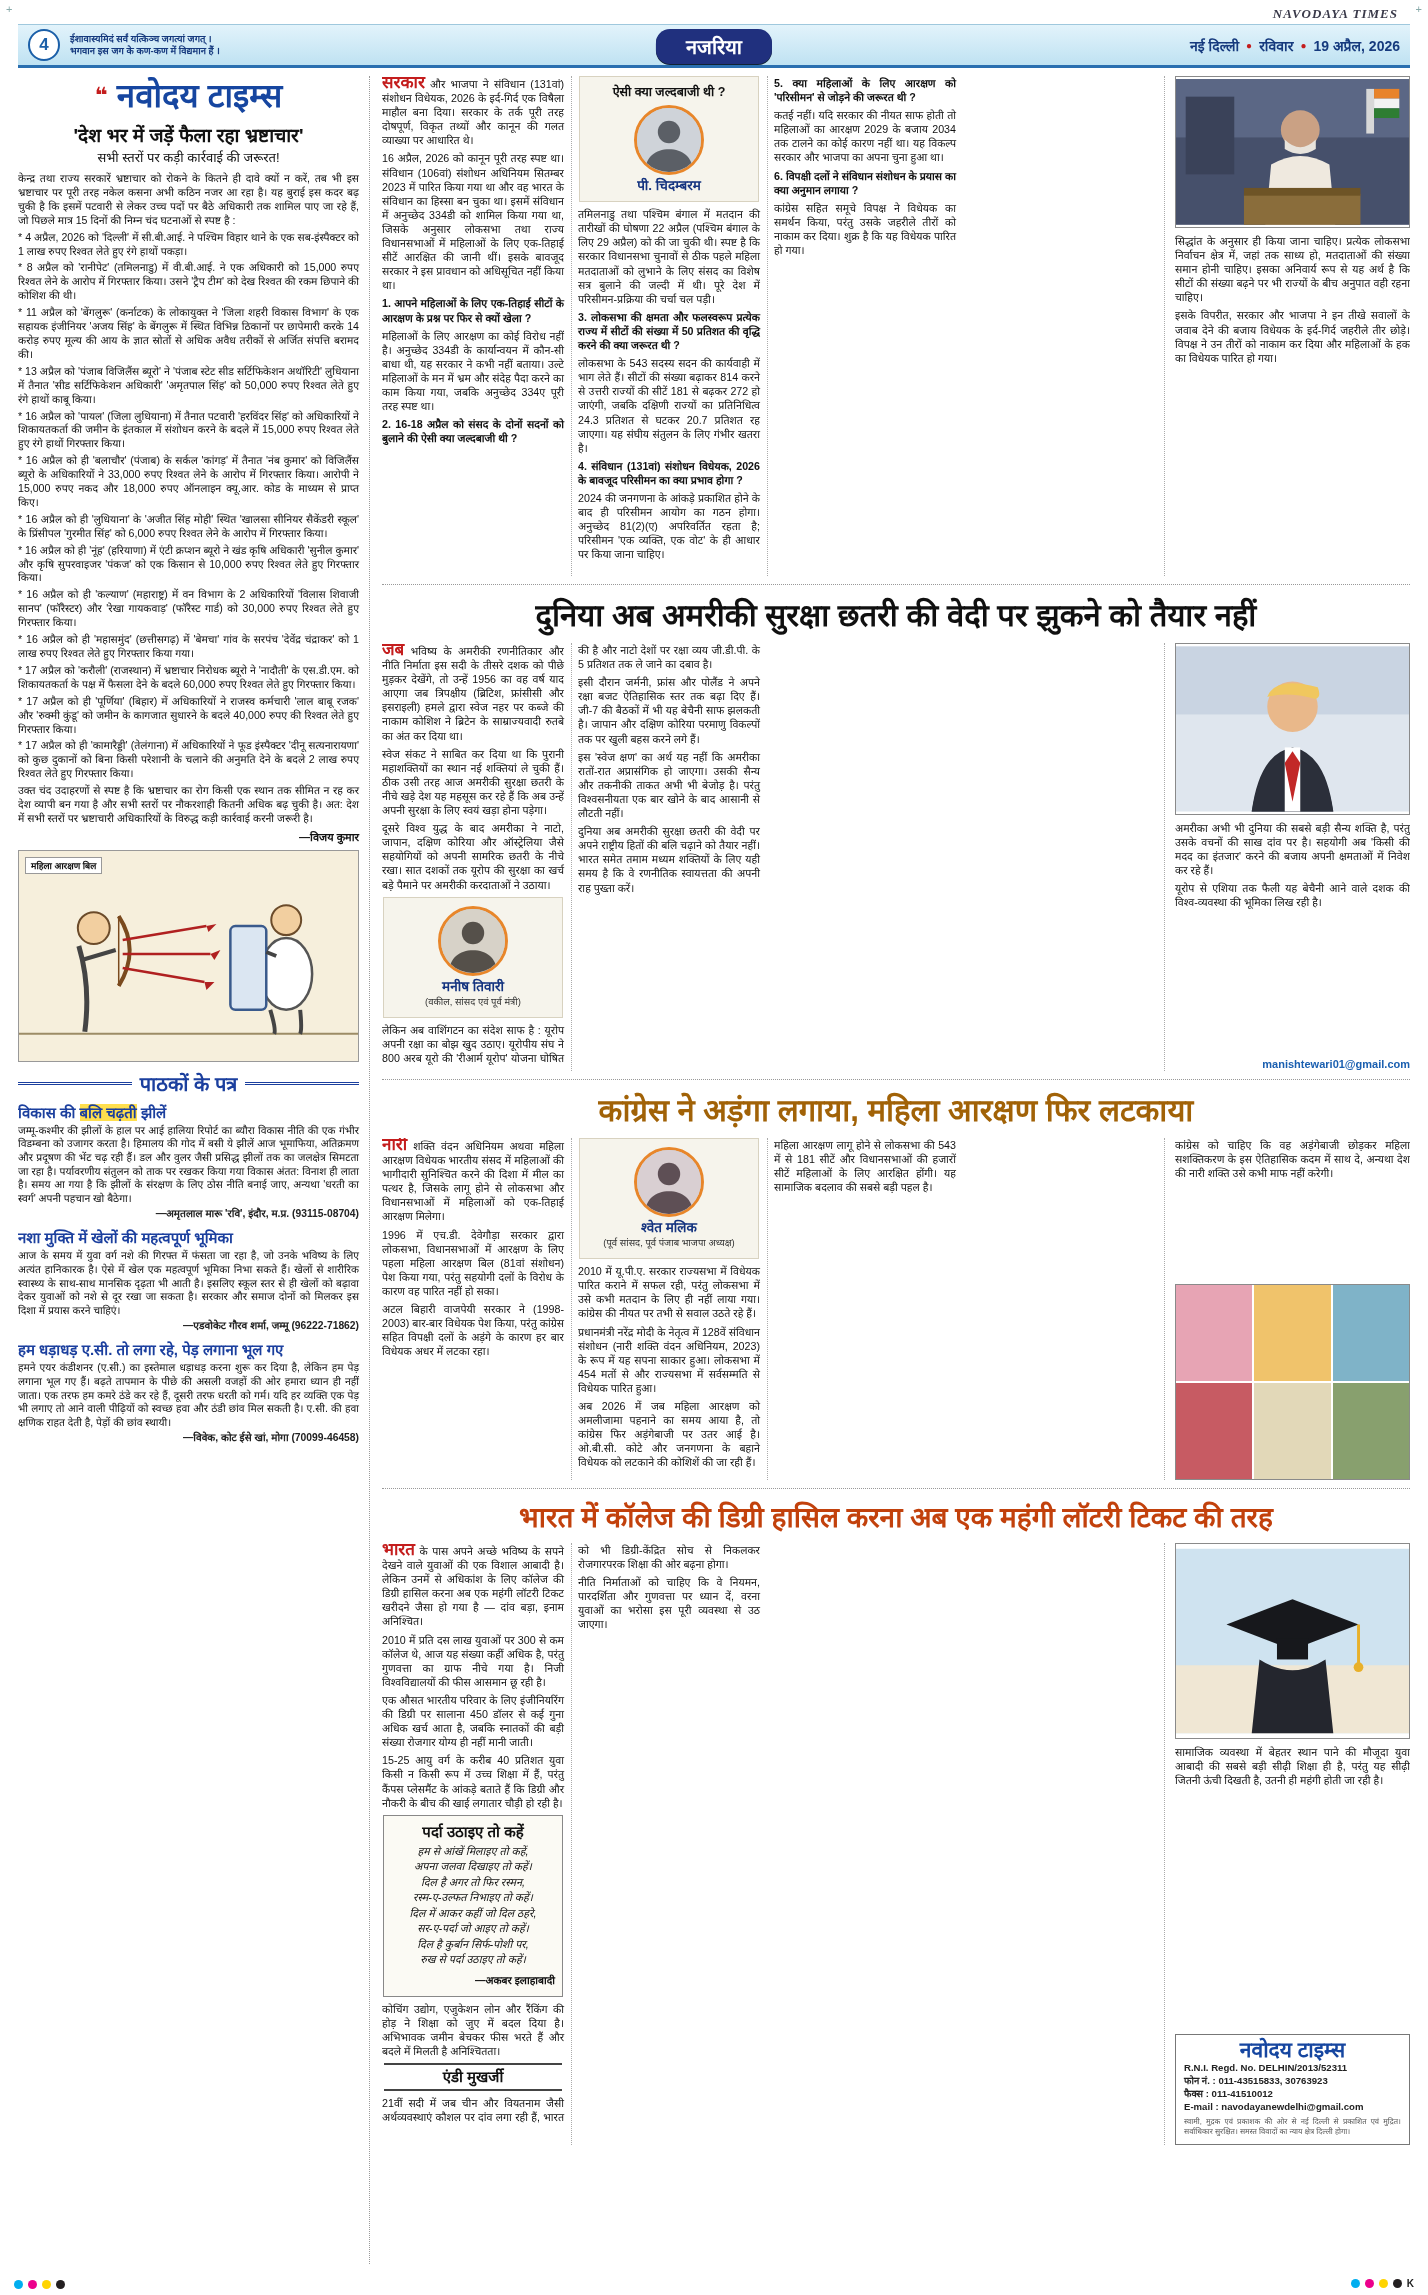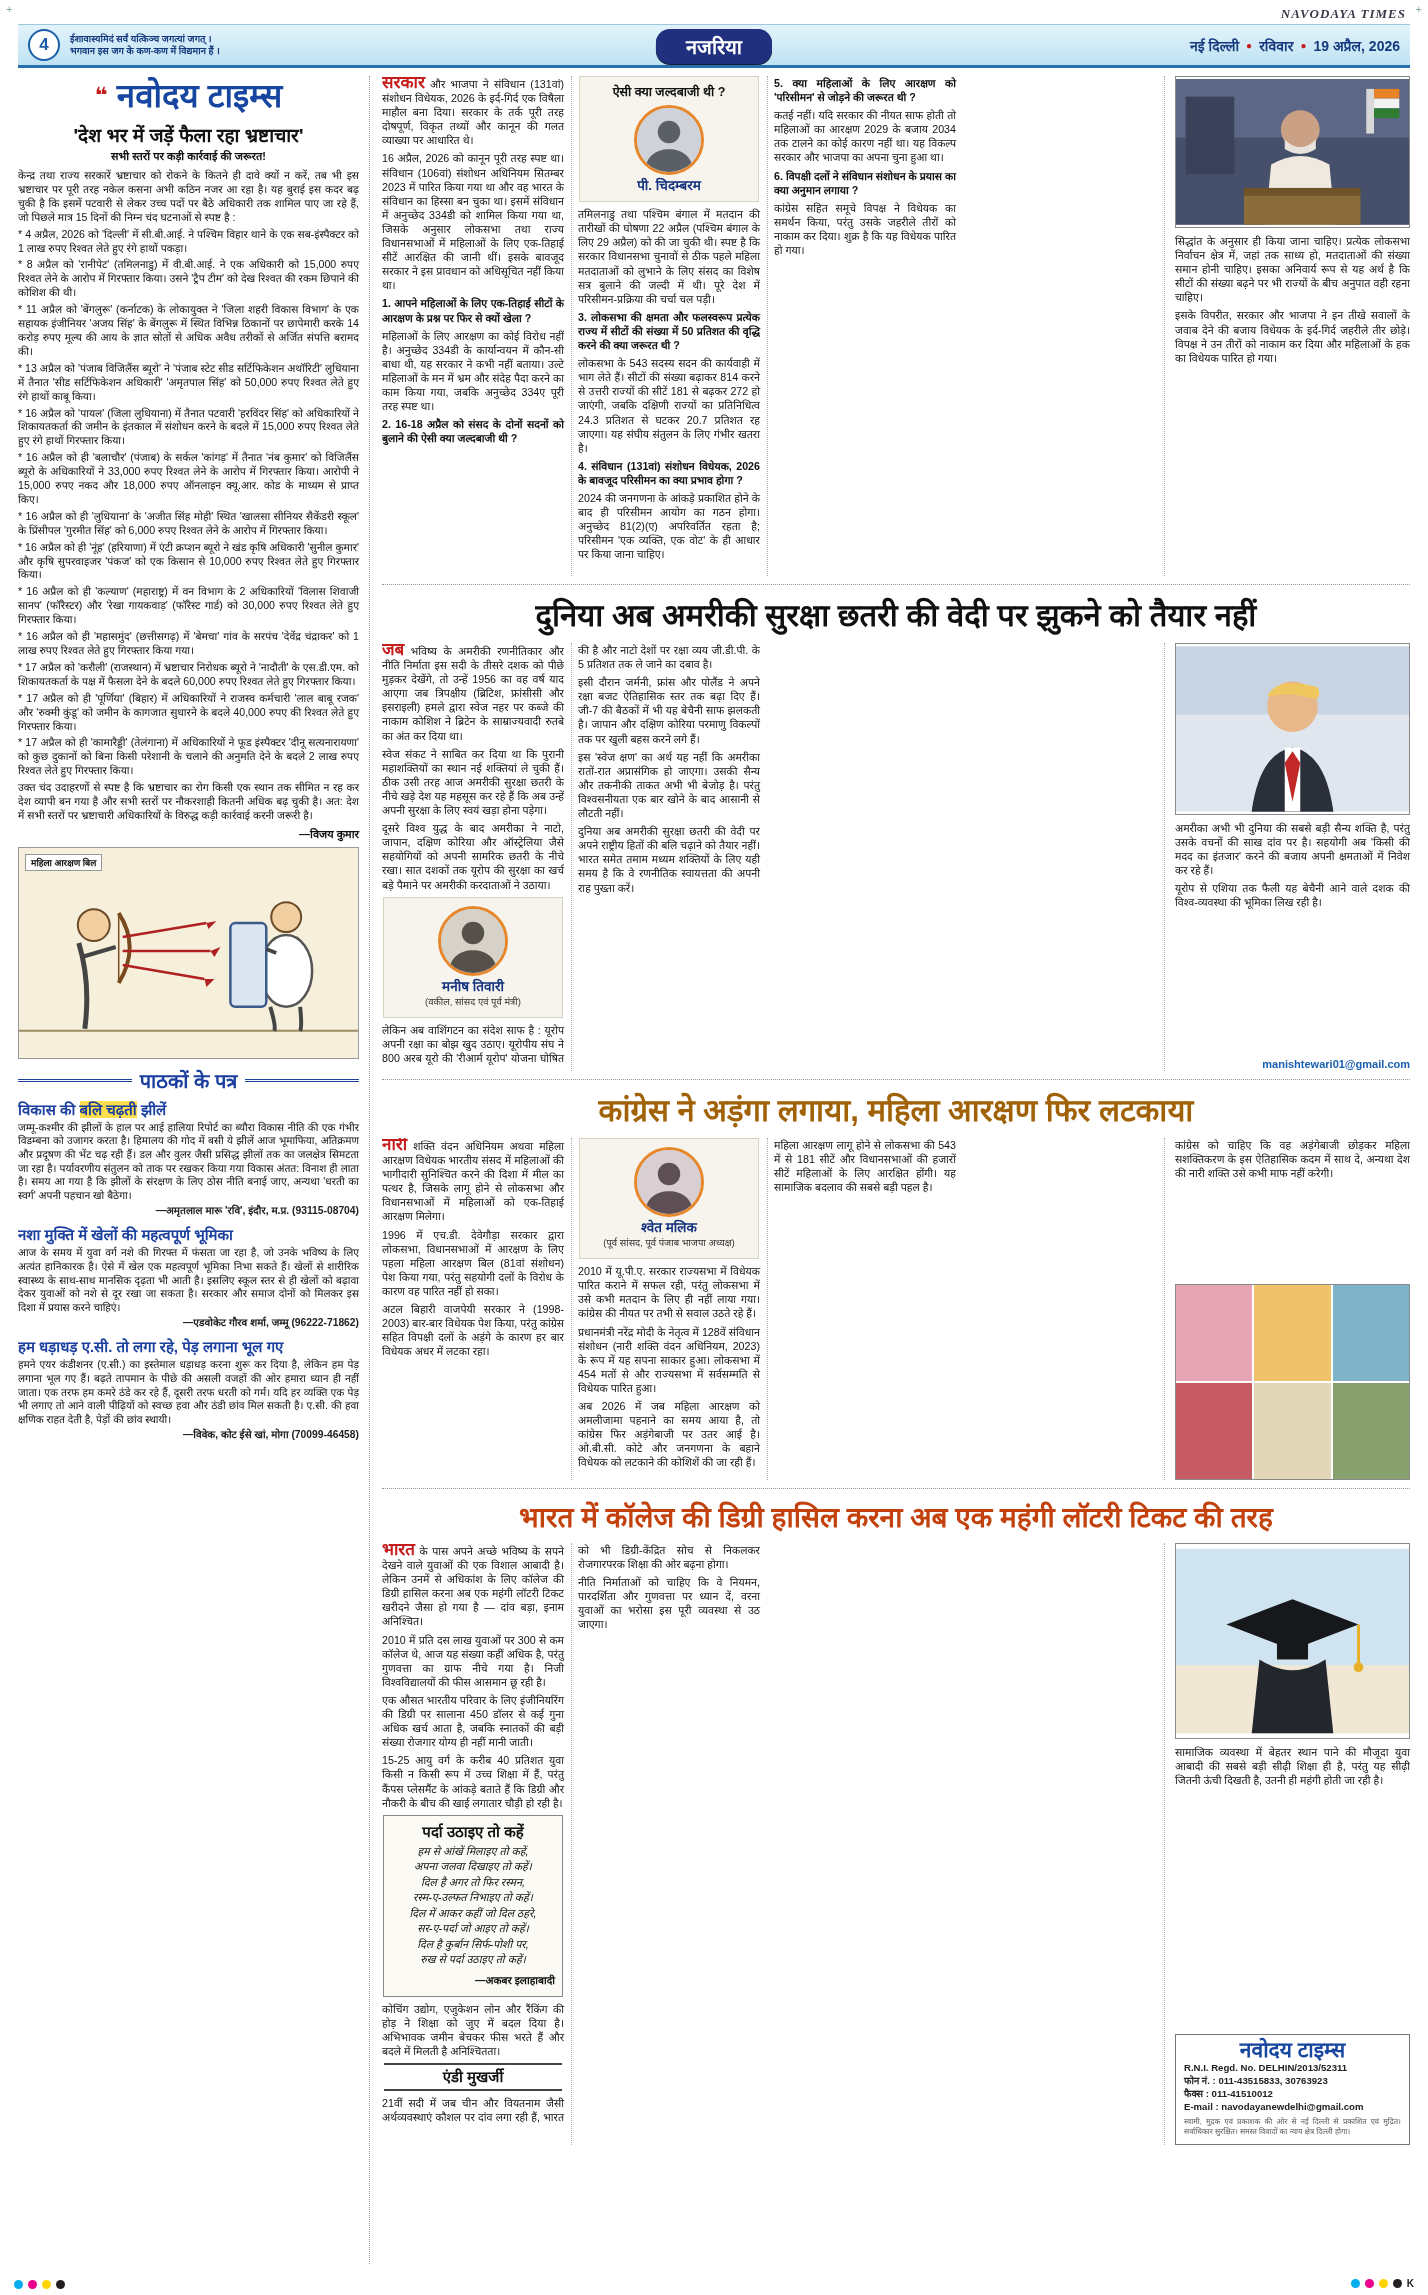--- a/index.html
+++ b/index.html
@@ -11,21 +11,21 @@
   
   .crop{position:absolute;font-size:11px;color:#8aa;line-height:1}
   .crop.tl{top:4px;left:6px}.crop.tr{top:4px;right:6px}
   .regdots{position:absolute;bottom:6px;display:flex;gap:5px;align-items:center}
   .regdots.l{left:14px}.regdots.r{right:14px}
   .regdots i{width:9px;height:9px;border-radius:50%;display:block}
   .regdots span{font-size:10px;font-weight:bold;color:#222}
 
   
   .header-wrap{position:relative}
-  .brand{position:absolute;top:-18px;right:4px;font-family:"Liberation Serif",serif;
+  .brand{position:absolute;top:-18px;right:12px;font-family:"Liberation Serif",serif;
          font-style:italic;font-weight:bold;font-size:13px;letter-spacing:1px;color:#3a3a4a}
   .topbar{display:flex;align-items:center;height:44px;background:linear-gradient(#e2f3fb,#bfe2f2);
           border-top:1px solid #9fc8dd;border-bottom:3px solid #2a6fb0;position:relative;padding:0 10px}
   .pagenum{width:32px;height:32px;border-radius:50%;background:#fff;border:2px solid #1b5fa8;
            color:#1b5fa8;font-weight:bold;font-size:17px;display:flex;align-items:center;justify-content:center;margin-right:10px}
   .motto{font-size:9.5px;line-height:12px;color:#163a7e;font-weight:bold}
   .badge{position:absolute;left:50%;transform:translateX(-50%);top:4px;background:#20307e;color:#fff;
          font-weight:bold;font-size:20px;padding:4px 30px;border-radius:14px;box-shadow:0 1px 0 #123}
   .dateline{margin-left:auto;font-size:14px;font-weight:bold;color:#163a7e;display:flex;align-items:center;gap:7px}
   .dateline .sep{color:#c41d1d;font-size:10px}
@@ -34,21 +34,21 @@
   .content{display:flex;gap:12px;margin-top:8px;height:2188px}
   .leftcol{width:352px;flex:none;border-right:1px dotted #999;padding-right:10px;overflow:hidden}
   .maincol{flex:1;display:flex;flex-direction:column;overflow:hidden}
   .maincol section + section{border-top:1px dotted #999;margin-top:8px;padding-top:8px}
 
   
   .paper-logo{color:#1646a0;font-size:33px;font-weight:bold;text-align:center;line-height:40px}
   .paper-logo b{color:#c41d1d;font-size:22px;vertical-align:top}
   .ed-head{text-align:center;margin:6px 0 6px}
   .ed-head .l1{font-size:19px;font-weight:bold}
-  .ed-head .l2{font-size:11px;font-weight:bold}
+  .ed-head .l2{font-size:13px;font-weight:normal}
   .ed-body{font-size:10.6px;line-height:13.9px;text-align:justify}
   .ed-body p{margin-bottom:3px}
   .ed-byline{text-align:right;font-weight:bold;font-size:11px;margin:2px 0 6px}
   .cartoon{border:1px solid #999;height:212px;position:relative;overflow:hidden;margin-bottom:8px;background:#f6efdc}
   .cartoon .tag{position:absolute;top:6px;left:6px;background:#fff;border:1px solid #999;
                 font-size:9px;font-weight:bold;padding:1px 5px}
   
   .letters-header{color:#1b3f9e;font-weight:bold;font-size:20px;text-align:center;
                   display:flex;align-items:center;gap:8px;margin:2px 0 6px}
   .letters-header::before,.letters-header::after{content:"";flex:1;border-top:3px double #1b3f9e}

